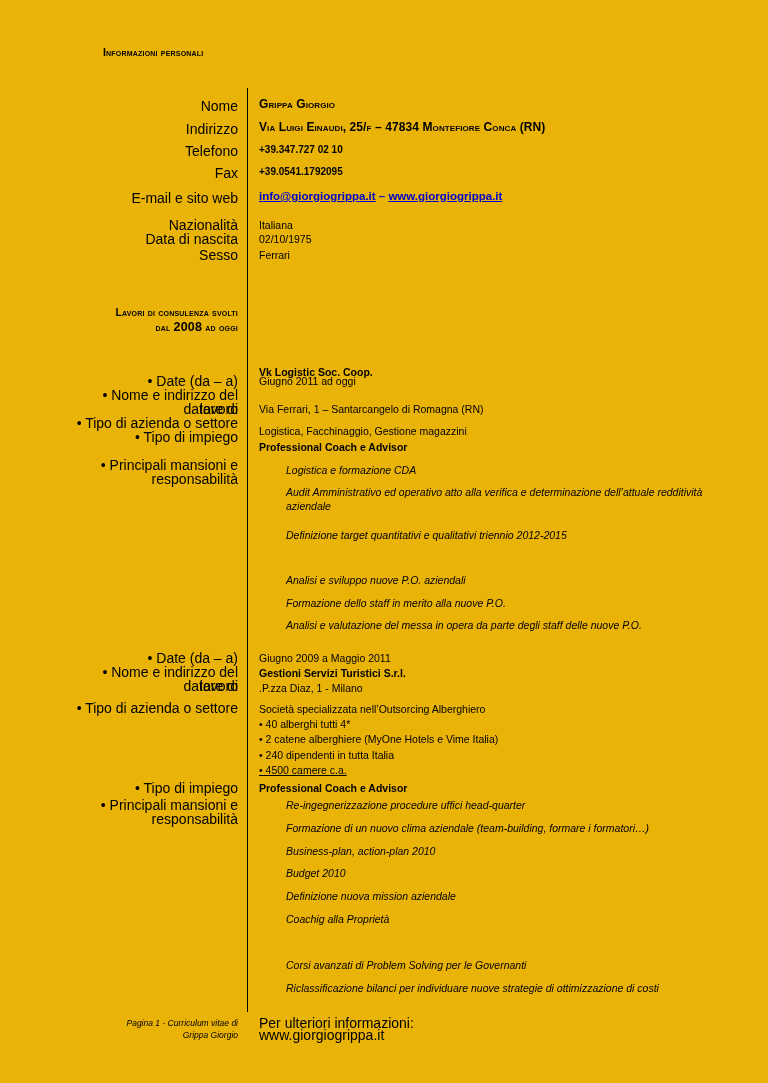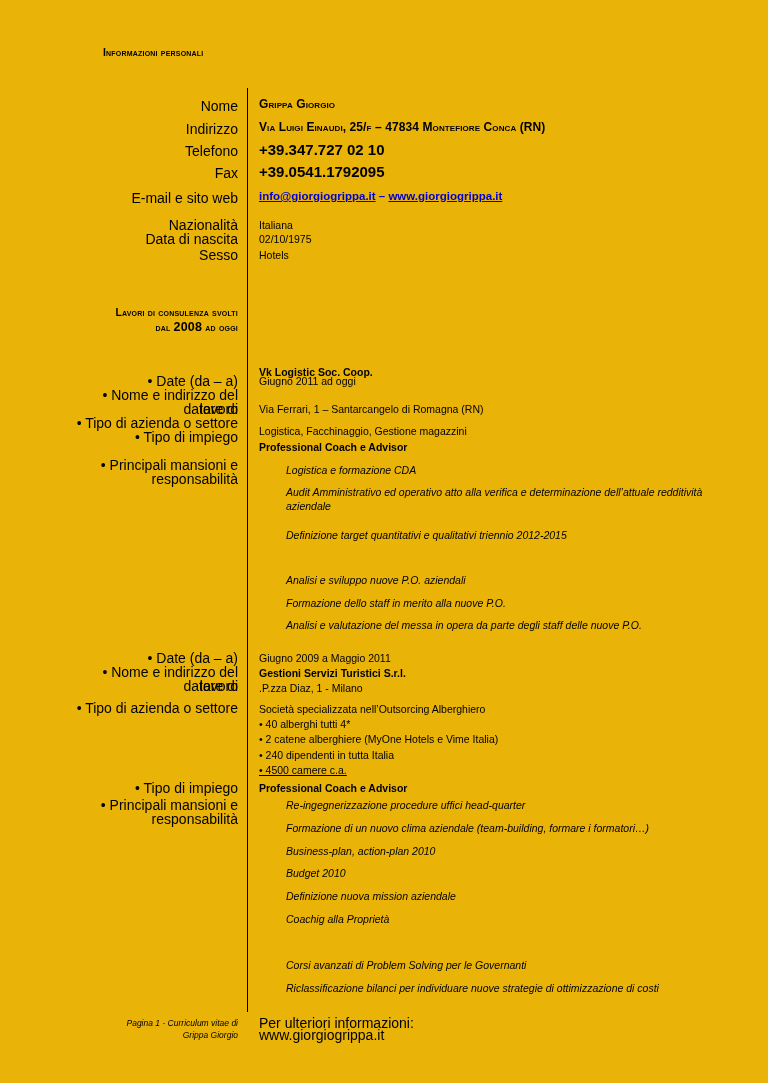--- a/index.html
+++ b/index.html
@@ -70,21 +70,21 @@
   }
 
   .v-smallcaps {
     font-variant: small-caps;
     font-weight: bold;
     font-size: 12px;
     letter-spacing: 0.1px;
   }
   .v-bold {
     font-weight: bold;
-    font-size: 15px;
+    font-size: 10px;
   }
   .v-bold-sm {
     font-weight: bold;
     font-size: 10.5px;
   }
   .v-plain {
     font-size: 10.5px;
   }
   .v-link {
     font-weight: bold;
@@ -166,21 +166,21 @@
   <div class="row-value v-smallcaps" style="top:120px;">Via Luigi Einaudi, 25/f – 47834 Montefiore Conca (RN)</div>
   <div class="row-value v-bold" style="top:143px;">+39.347.727 02 10</div>
   <div class="row-value v-bold" style="top:165px;">+39.0541.1792095</div>
 
   <div class="row-value v-linkline" style="top:189px;">
     <a class="v-link" href="#">info@giorgiogrippa.it</a><span class="sep"> – </span><a class="v-link" href="#">www.giorgiogrippa.it</a>
   </div>
 
   <div class="row-value v-plain" style="top:218px;">Italiana</div>
   <div class="row-value v-plain" style="top:232px;">02/10/1975</div>
-  <div class="row-value v-plain" style="top:248px;">Hotels</div>
+  <div class="row-value v-plain" style="top:248px;">Ferrari</div>
 
   <div class="section-heading" style="top:305px;">Lavori di consulenza svolti</div>
   <div class="section-heading" style="top:320px;"><span>dal </span><span class="big">2008</span><span> ad oggi</span></div>
 
   <div class="row-label" style="top:374px;">• Date (da – a)</div>
   <div class="row-label" style="top:388px;">• Nome e indirizzo del datore di</div>
   <div class="row-label" style="top:402px;">lavoro</div>
   <div class="row-label" style="top:416px;">• Tipo di azienda o settore</div>
   <div class="row-label" style="top:430px;">• Tipo di impiego</div>
   <div class="row-label" style="top:458px;">• Principali mansioni e responsabilità</div>

